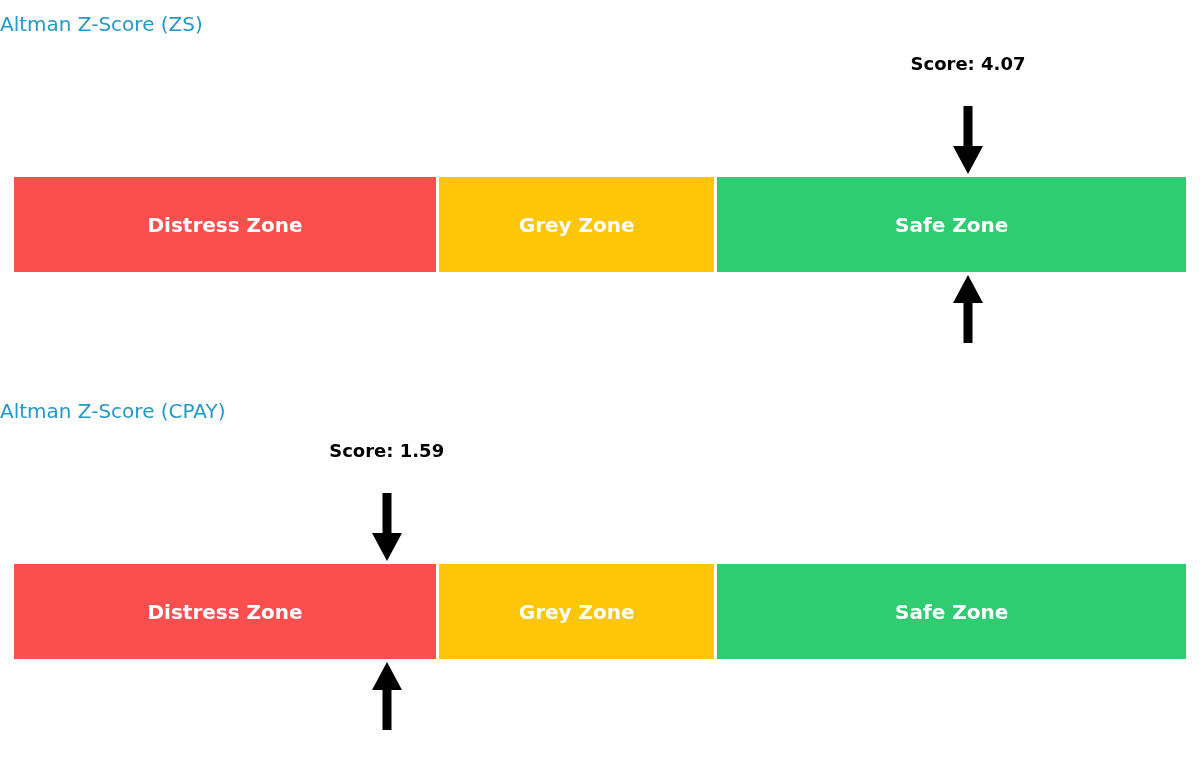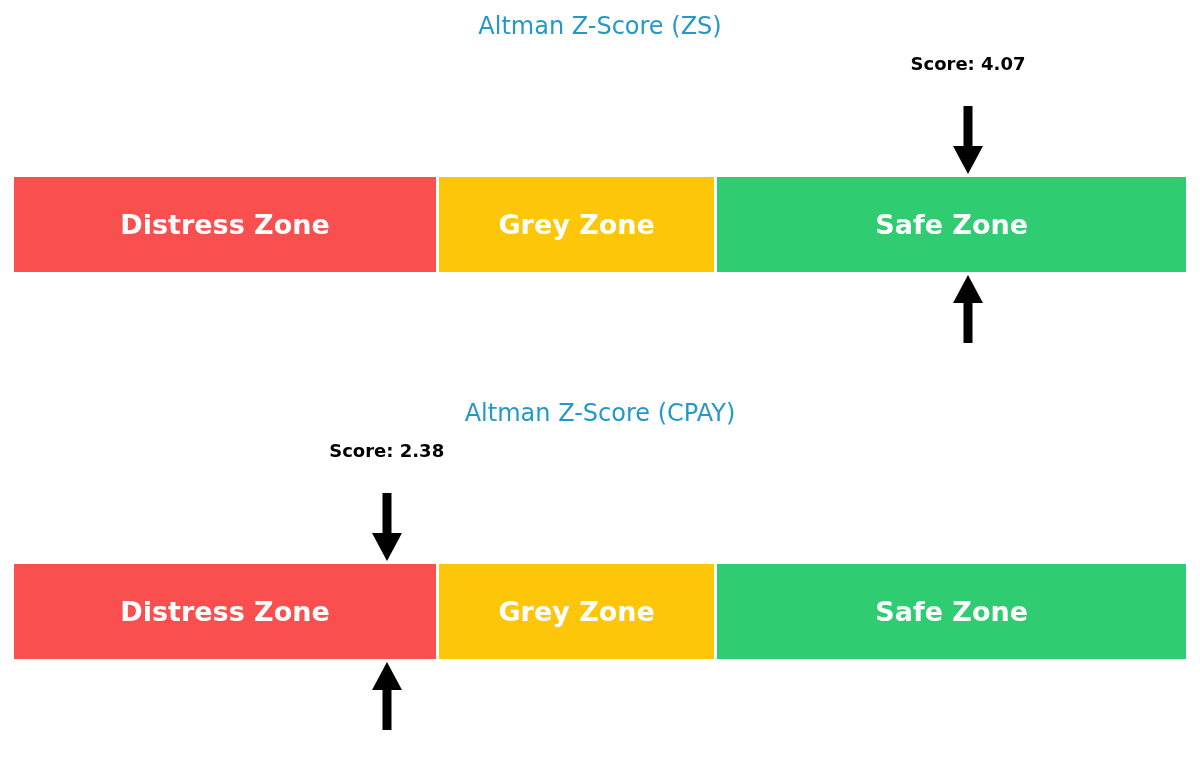--- a/index.html
+++ b/index.html
@@ -20,22 +20,21 @@
     width: 1200px;
     height: 387px;
   }
   .chart-1 { top: 0; }
   .chart-2 { top: 387px; padding-left: 28px; }
   .title {
     position: absolute;
     top: 12px;
     left: 0;
     width: 100%;
-    text-align: center;
-    font-size: 24px;
+    font-size: 20px;
     font-weight: 400;
     letter-spacing: 0px;
   }
   .score {
     position: absolute;
     top: 53px;
     transform: translateX(-50%);
     font-size: 18px;
     font-weight: 700;
     white-space: nowrap;
@@ -59,21 +58,21 @@
     display: flex;
     gap: 3px;
   }
   .seg {
     flex-grow: 1;
     flex-basis: 0;
     display: flex;
     align-items: center;
     justify-content: center;
     font-weight: 700;
-    font-size: 27px;
+    font-size: 20px;
     white-space: nowrap;
   }
 </style>
 </head>
 <body>
 
 <div class="canvas">
 
   <section class="chart chart-1">
     <h2 class="title" style="color: rgb(36, 153, 199);">Altman Z-Score (ZS)</h2>
@@ -98,21 +97,21 @@
     <div class="arrow arrow-up" style="left: 968.008px;">
       <svg viewBox="0 0 40 68" xmlns="http://www.w3.org/2000/svg">
         <polygon points="20,0 5,28 35,28" fill="#000000"></polygon>
         <rect x="15.5" y="26" width="9" height="42" fill="#000000"></rect>
       </svg>
     </div>
   </section>
 
   <section class="chart chart-2">
     <h2 class="title" style="color: rgb(36, 153, 199);">Altman Z-Score (CPAY)</h2>
-    <div class="score" style="left: 386.696px; color: rgb(0, 0, 0);">Score: 2.38</div>
+    <div class="score" style="left: 386.696px; color: rgb(0, 0, 0);">Score: 1.59</div>
     <div class="arrow arrow-down" style="left: 386.696px;">
       <svg viewBox="0 0 40 68" xmlns="http://www.w3.org/2000/svg">
         <rect x="15.5" y="0" width="9" height="42" fill="#000000"></rect>
         <polygon points="5,40 35,40 20,68" fill="#000000"></polygon>
       </svg>
     </div>
     <div class="bar">
       <div class="seg" style="flex-grow: 1.81; background: rgb(249, 79, 78); color: rgb(255, 255, 255);">
         <span>Distress Zone</span>
       </div>

